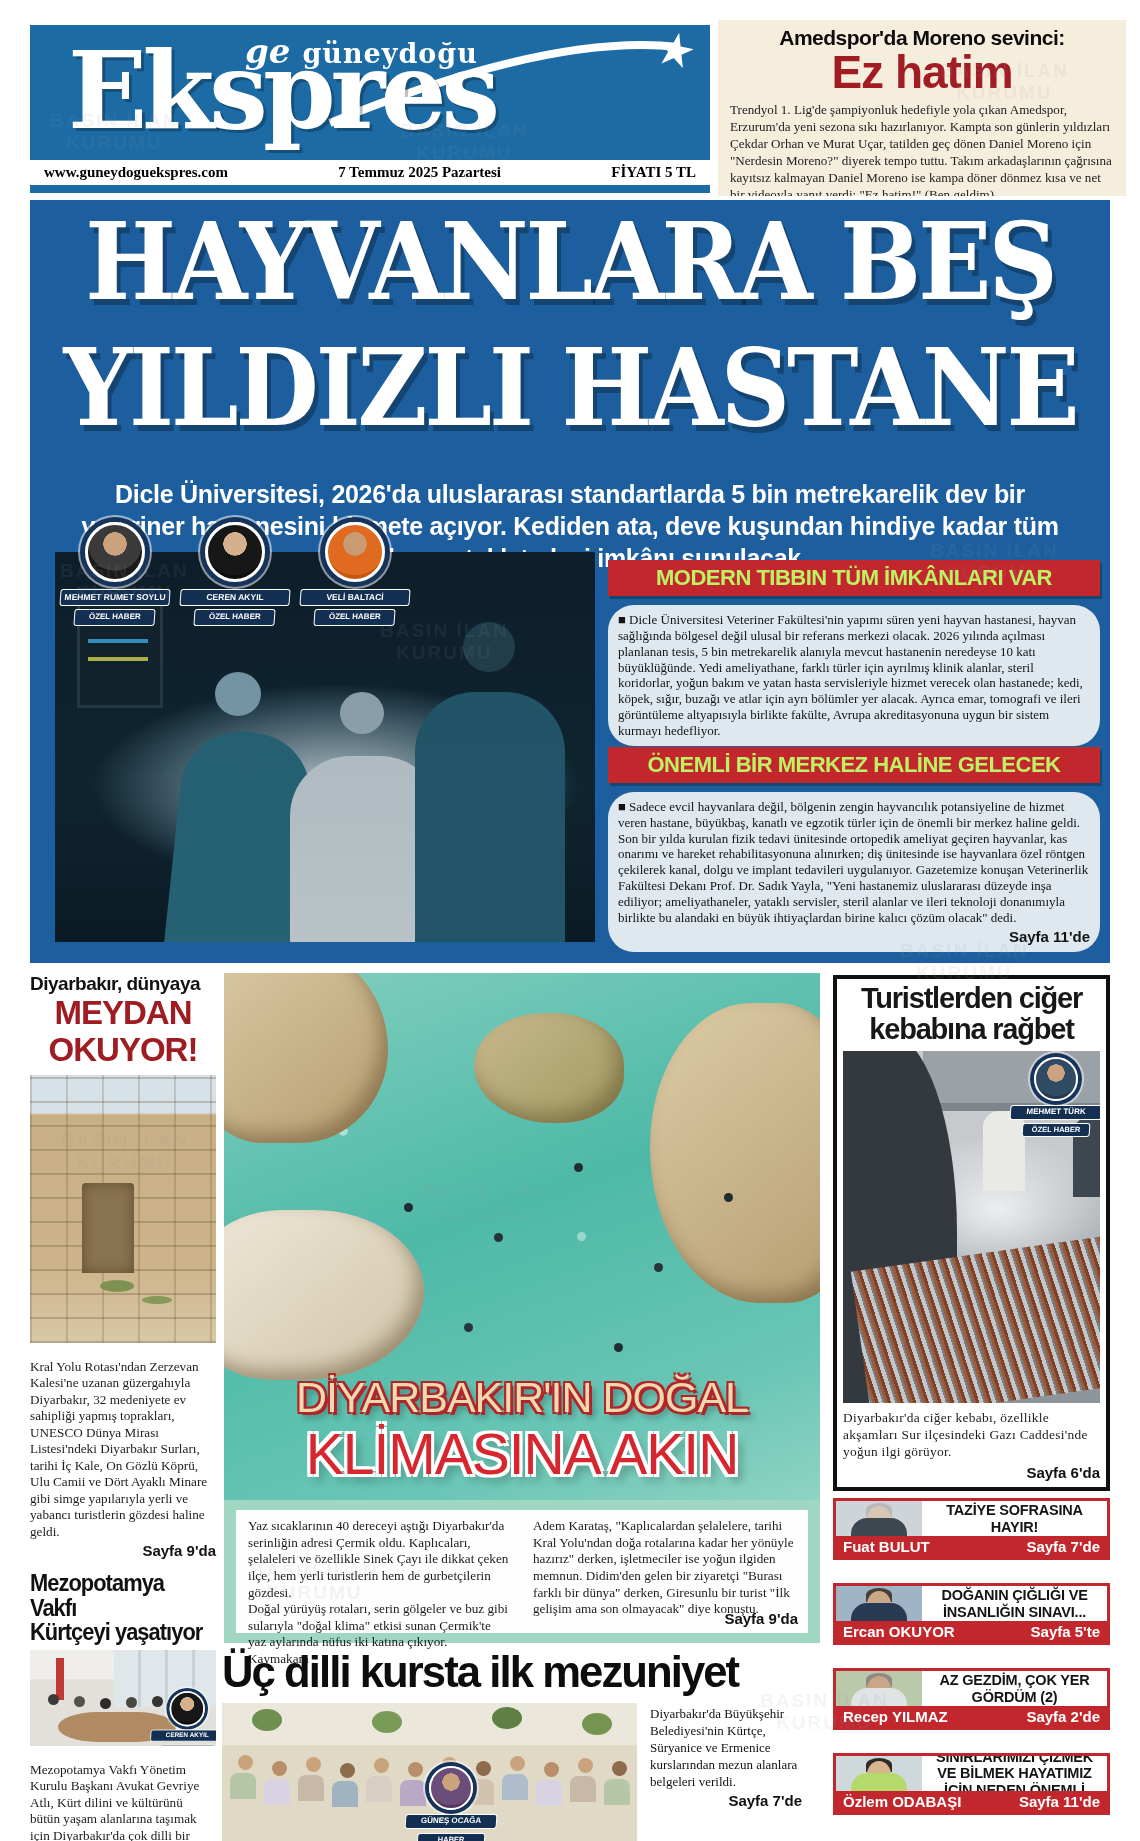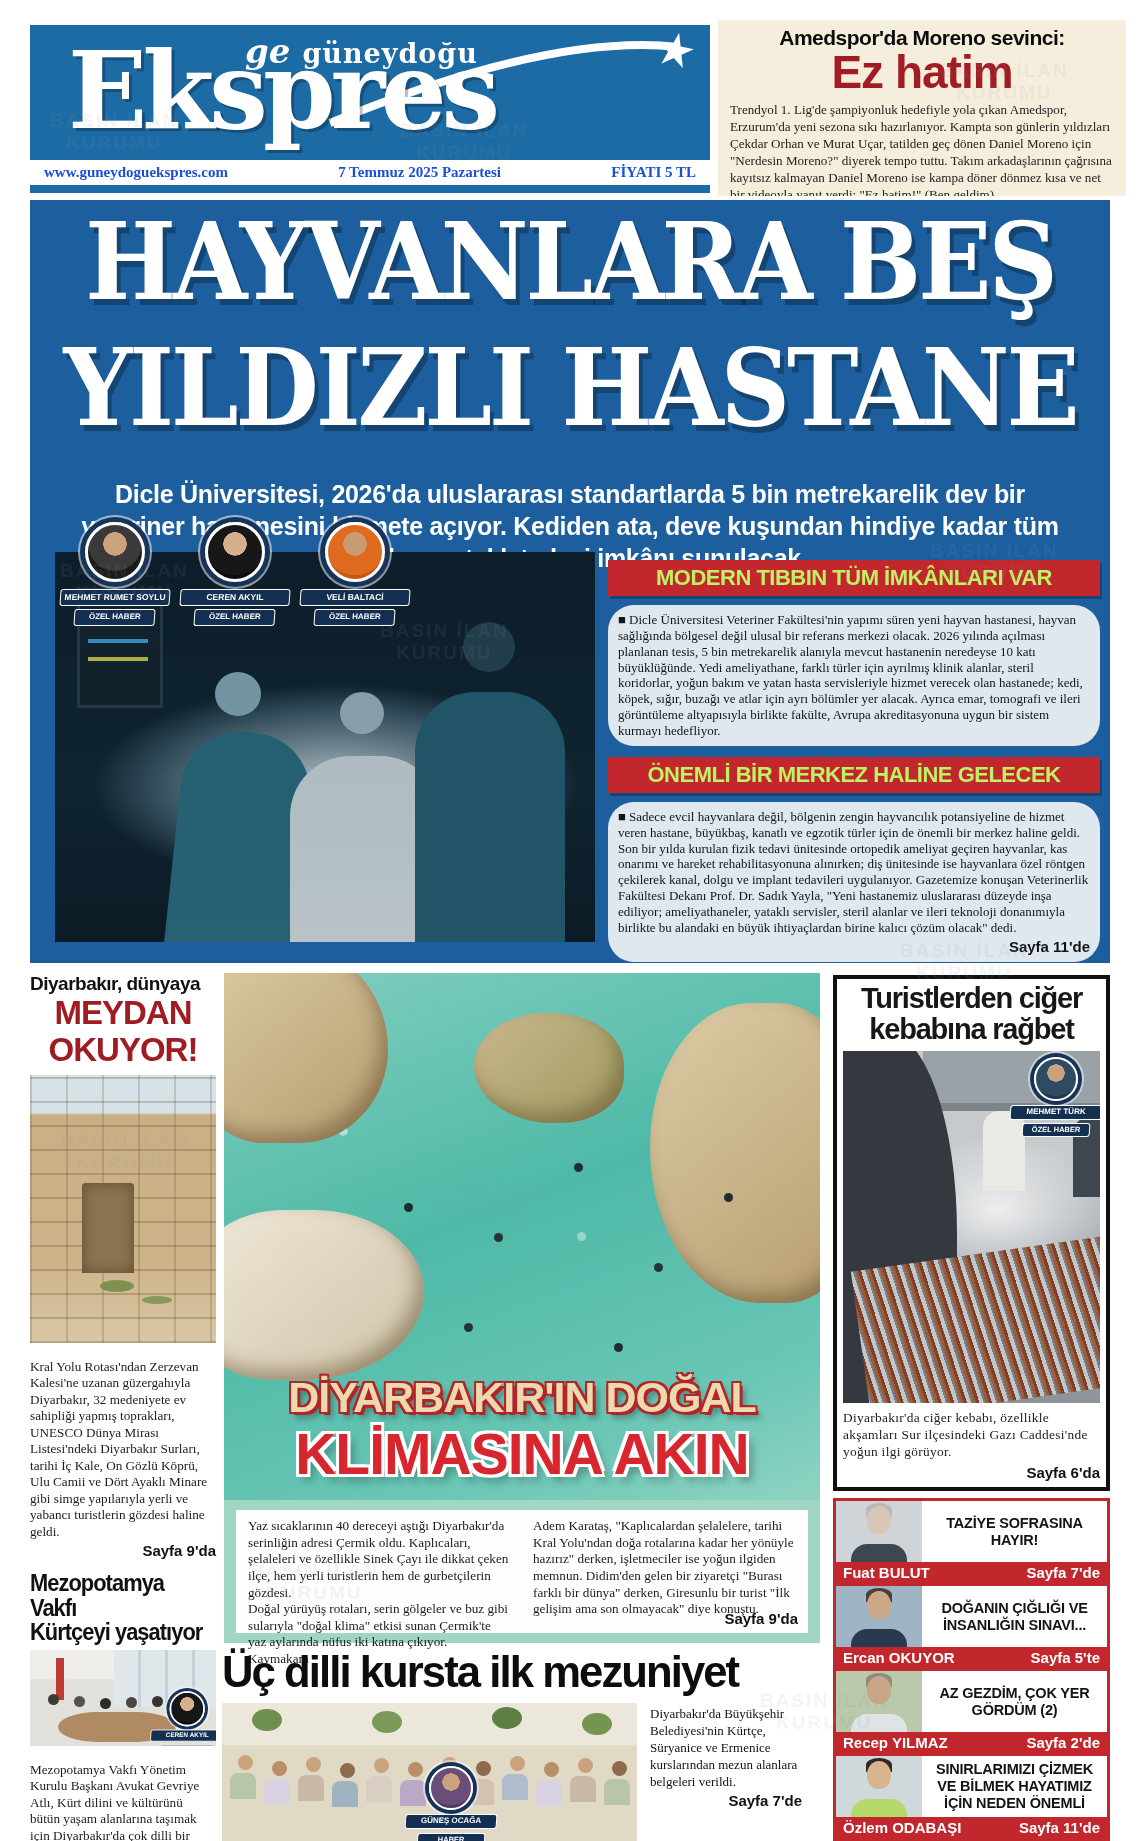--- a/index.html
+++ b/index.html
@@ -17,21 +17,21 @@
   .logo-top{position:absolute;left:215px;top:6px;display:flex;align-items:baseline;gap:12px;}
   .logo-ge{font:italic 700 34px "DejaVu Serif",serif;}
   .logo-region{font:700 27px "DejaVu Serif",serif;letter-spacing:1px;}
   .logo-main{position:absolute;left:38px;top:14px;font:900 104px "DejaVu Serif",serif;letter-spacing:-5px;
              transform:scaleY(1.02);text-shadow:3px 3px 0 rgba(0,0,0,.25);line-height:1;}
   .logo-star{position:absolute;right:14px;top:-2px;font-size:46px;color:#fff;transform:rotate(12deg);}
   .swoosh{position:absolute;left:0;top:0;width:680px;height:135px;overflow:visible;}
 
   
   .dateline{left:30px;top:160px;width:680px;height:25px;background:#fff;display:flex;align-items:center;
-            justify-content:space-between;padding:0 14px;font:700 15px "Liberation Serif",serif;color:#1d4ed8;z-index:4;}
+            justify-content:space-between;padding:0 14px;font:700 15px "Liberation Serif",serif;color:#000000;z-index:4;}
   .blue-rule{left:30px;top:185px;width:680px;height:8px;background:#1c6ba4;}
 
   
   .amedspor{left:718px;top:20px;width:408px;height:176px;background:#f6eedd;padding:6px 12px 4px;overflow:hidden;}
   .amed-kicker{font:800 21px "Liberation Sans",sans-serif;text-align:center;color:#0d0d0d;letter-spacing:-.5px;}
   .amed-head{font:900 46px "Liberation Sans",sans-serif;color:#a21d23;text-align:center;line-height:.95;
              letter-spacing:-1px;margin:1px 0 6px;}
   .amed-body{font:400 13.1px/1.3 "Liberation Serif",serif;color:#222;}
 
   
@@ -69,21 +69,21 @@
   .p1{background:radial-gradient(circle at 50% 35%,#caa27e 26%,#3a3a3a 27% 60%,#1b1b1b 61%);}
   .p2{background:radial-gradient(circle at 50% 35%,#d6b08c 26%,#171717 27% 70%,#0d0d0d 71%);}
   .p3{background:radial-gradient(circle at 50% 35%,#c89b74 26%,#e06a1f 27% 70%,#c9560f 71%);}
 
   .lead-right{position:absolute;left:578px;top:360px;width:492px;}
   .banner{background:#c1272d;color:#bef264;text-align:center;font:800 22px/36px "Liberation Sans",sans-serif;
           height:36px;letter-spacing:-.5px;box-shadow:2px 3px 0 rgba(0,0,0,.25);}
   .lead-box{background:#dfe8ef;color:#141414;font:400 13px/1.22 "Liberation Serif",serif;
             padding:7px 10px;margin-top:9px;}
   .lead-box .pgref{display:block;text-align:right;font:700 15px "Liberation Sans",sans-serif;margin-top:2px;}
-  .mt{margin-top:11px;}
+  .mt{margin-top:1px;}
 
   
   .meydan{left:30px;top:973px;width:186px;}
   .md-kicker{font:800 19px "Liberation Sans",sans-serif;letter-spacing:-.5px;}
   .md-h{font:900 33px "Liberation Sans",sans-serif;color:#9f1c22;text-align:center;line-height:1.12;letter-spacing:-1px;}
   .ruins{width:100%;height:268px;margin-top:6px;position:relative;overflow:hidden;
      background:
        repeating-linear-gradient(0deg,rgba(96,76,44,.28) 0 2px,transparent 2px 24px),
        repeating-linear-gradient(90deg,rgba(96,76,44,.22) 0 2px,transparent 2px 36px),
        linear-gradient(#d7e2e8 0 14%,#c9af85 15%,#cdb38a 70%,#d9c8a6);}
@@ -114,21 +114,21 @@
        radial-gradient(circle 8px at 60% 50%,rgba(255,255,255,.4) 0 4px,transparent 5px),
        radial-gradient(circle 8px at 80% 24%,rgba(255,255,255,.35) 0 4px,transparent 5px),
        linear-gradient(160deg,#83cfbf,#4eb9a7 45%,#6ac6b5 80%,#8fd3c2);}
   .rock{position:absolute;background:linear-gradient(140deg,#dccca6,#b69c6f);box-shadow:inset -8px -10px 18px rgba(90,70,40,.45);}
   .rk1{left:-26px;top:-30px;width:190px;height:200px;border-radius:34% 66% 58% 42%;}
   .rk2{right:-40px;top:30px;width:210px;height:300px;border-radius:55% 45% 40% 60%;}
   .rk3{left:-30px;bottom:120px;width:230px;height:170px;border-radius:45% 55% 60% 40%;background:linear-gradient(140deg,#efe8d8,#cfc3a8);}
   .rk4{left:250px;top:40px;width:150px;height:110px;border-radius:50% 50% 45% 55%;background:linear-gradient(140deg,#c9b88e,#9f9a5e);}
   .swimmers{position:absolute;left:180px;top:230px;width:9px;height:9px;border-radius:50%;background:#1f2d33;
      box-shadow:90px 30px 0 #26343a,170px -40px 0 #1f2d33,250px 60px 0 #26343a,320px -10px 0 #1f2d33,60px 120px 0 #26343a,210px 140px 0 #1f2d33;}
-  .cer-h{position:absolute;left:0;width:100%;text-align:center;font-family:"Liberation Sans",sans-serif;font-weight:700;z-index:3;}
+  .cer-h{position:absolute;left:0;width:100%;text-align:center;font-family:"Liberation Sans",sans-serif;font-weight:400;z-index:3;}
   .cer-h1{top:400px;font-size:43px;letter-spacing:-1px;color:#ecd9ae;
      text-shadow:3px 3px 0 #b3242a,-2px 2px 0 #b3242a,2px -2px 0 #b3242a,-2px -2px 0 #b3242a,5px 6px 6px rgba(0,0,0,.35);}
   .cer-h2{top:448px;font-size:57px;letter-spacing:-1px;color:#d7262e;
      text-shadow:3px 3px 0 #fff,-3px 3px 0 #fff,3px -3px 0 #fff,-3px -3px 0 #fff,6px 7px 8px rgba(0,0,0,.3);}
   .cer-panel{position:relative;width:100%;height:143px;background:#9fd7c2;padding:10px 12px;}
   .cer-inner{background:#fdfefd;height:100%;padding:8px 12px;display:flex;gap:22px;
              font:400 13.2px/1.26 "Liberation Serif",serif;color:#1b1b1b;}
   .cer-col{flex:1;white-space:pre-line;}
   .cer-pg{position:absolute;right:22px;bottom:16px;font:700 15px "Liberation Sans",sans-serif;}
 
@@ -160,21 +160,21 @@
   .kebab-photo .g1{left:140px;top:60px;} .kebab-photo .g2{left:230px;top:66px;background:#3e4650;}
   .kebab-photo .skewers{position:absolute;right:-20px;bottom:0;width:260px;height:150px;transform:rotate(-8deg);
      background:repeating-linear-gradient(80deg,#c3c7ca 0 4px,#777e84 4px 6px,#9c5b3a 6px 9px,#7d4028 9px 12px);}
   .kebab-cap{font:400 13.4px/1.3 "Liberation Serif",serif;letter-spacing:.3px;color:#1d1d1d;margin-top:6px;}
   .kebab-pg{text-align:right;font:700 15px "Liberation Sans",sans-serif;margin-top:3px;}
   .pk{background:radial-gradient(circle at 50% 35%,#caa27e 26%,#2f4b63 27% 70%,#22374a 71%);}
   .pc{background:radial-gradient(circle at 50% 35%,#d6b08c 26%,#171717 27% 70%,#0d0d0d 71%);}
   .pg2{background:radial-gradient(circle at 50% 35%,#caa27e 26%,#6b4d7a 27% 70%,#53395f 71%);}
 
   
-  .opinion{left:833px;width:277px;height:88px;border:3px solid #c1272d;background:#fff;display:flex;flex-direction:column;}
+  .opinion{left:833px;width:277px;height:62px;border:3px solid #c1272d;background:#fff;display:flex;flex-direction:column;}
   .op-main{flex:1;display:flex;overflow:hidden;}
   .op-photo{width:86px;flex:0 0 86px;position:relative;background:var(--bg);}
   .op-photo .head{position:absolute;left:50%;top:5px;transform:translateX(-50%);width:24px;height:28px;border-radius:50% 50% 46% 46%;background:var(--skin);}
   .op-photo .hair{position:absolute;left:50%;top:2px;transform:translateX(-50%);width:26px;height:14px;border-radius:50% 50% 0 0;background:var(--hair);}
   .op-photo .torso{position:absolute;left:50%;bottom:-4px;transform:translateX(-50%);width:56px;height:22px;border-radius:16px 16px 0 0;background:var(--top);}
   .op-title{flex:1;display:flex;align-items:center;justify-content:center;text-align:center;
             font:800 14.5px/1.15 "Liberation Sans",sans-serif;color:#141414;padding:2px 6px;letter-spacing:-.2px;}
   .op-bar{height:21px;background:#c1272d;color:#fff;display:flex;align-items:center;justify-content:space-between;
           padding:0 7px;font:800 15px "Liberation Sans",sans-serif;}
 

